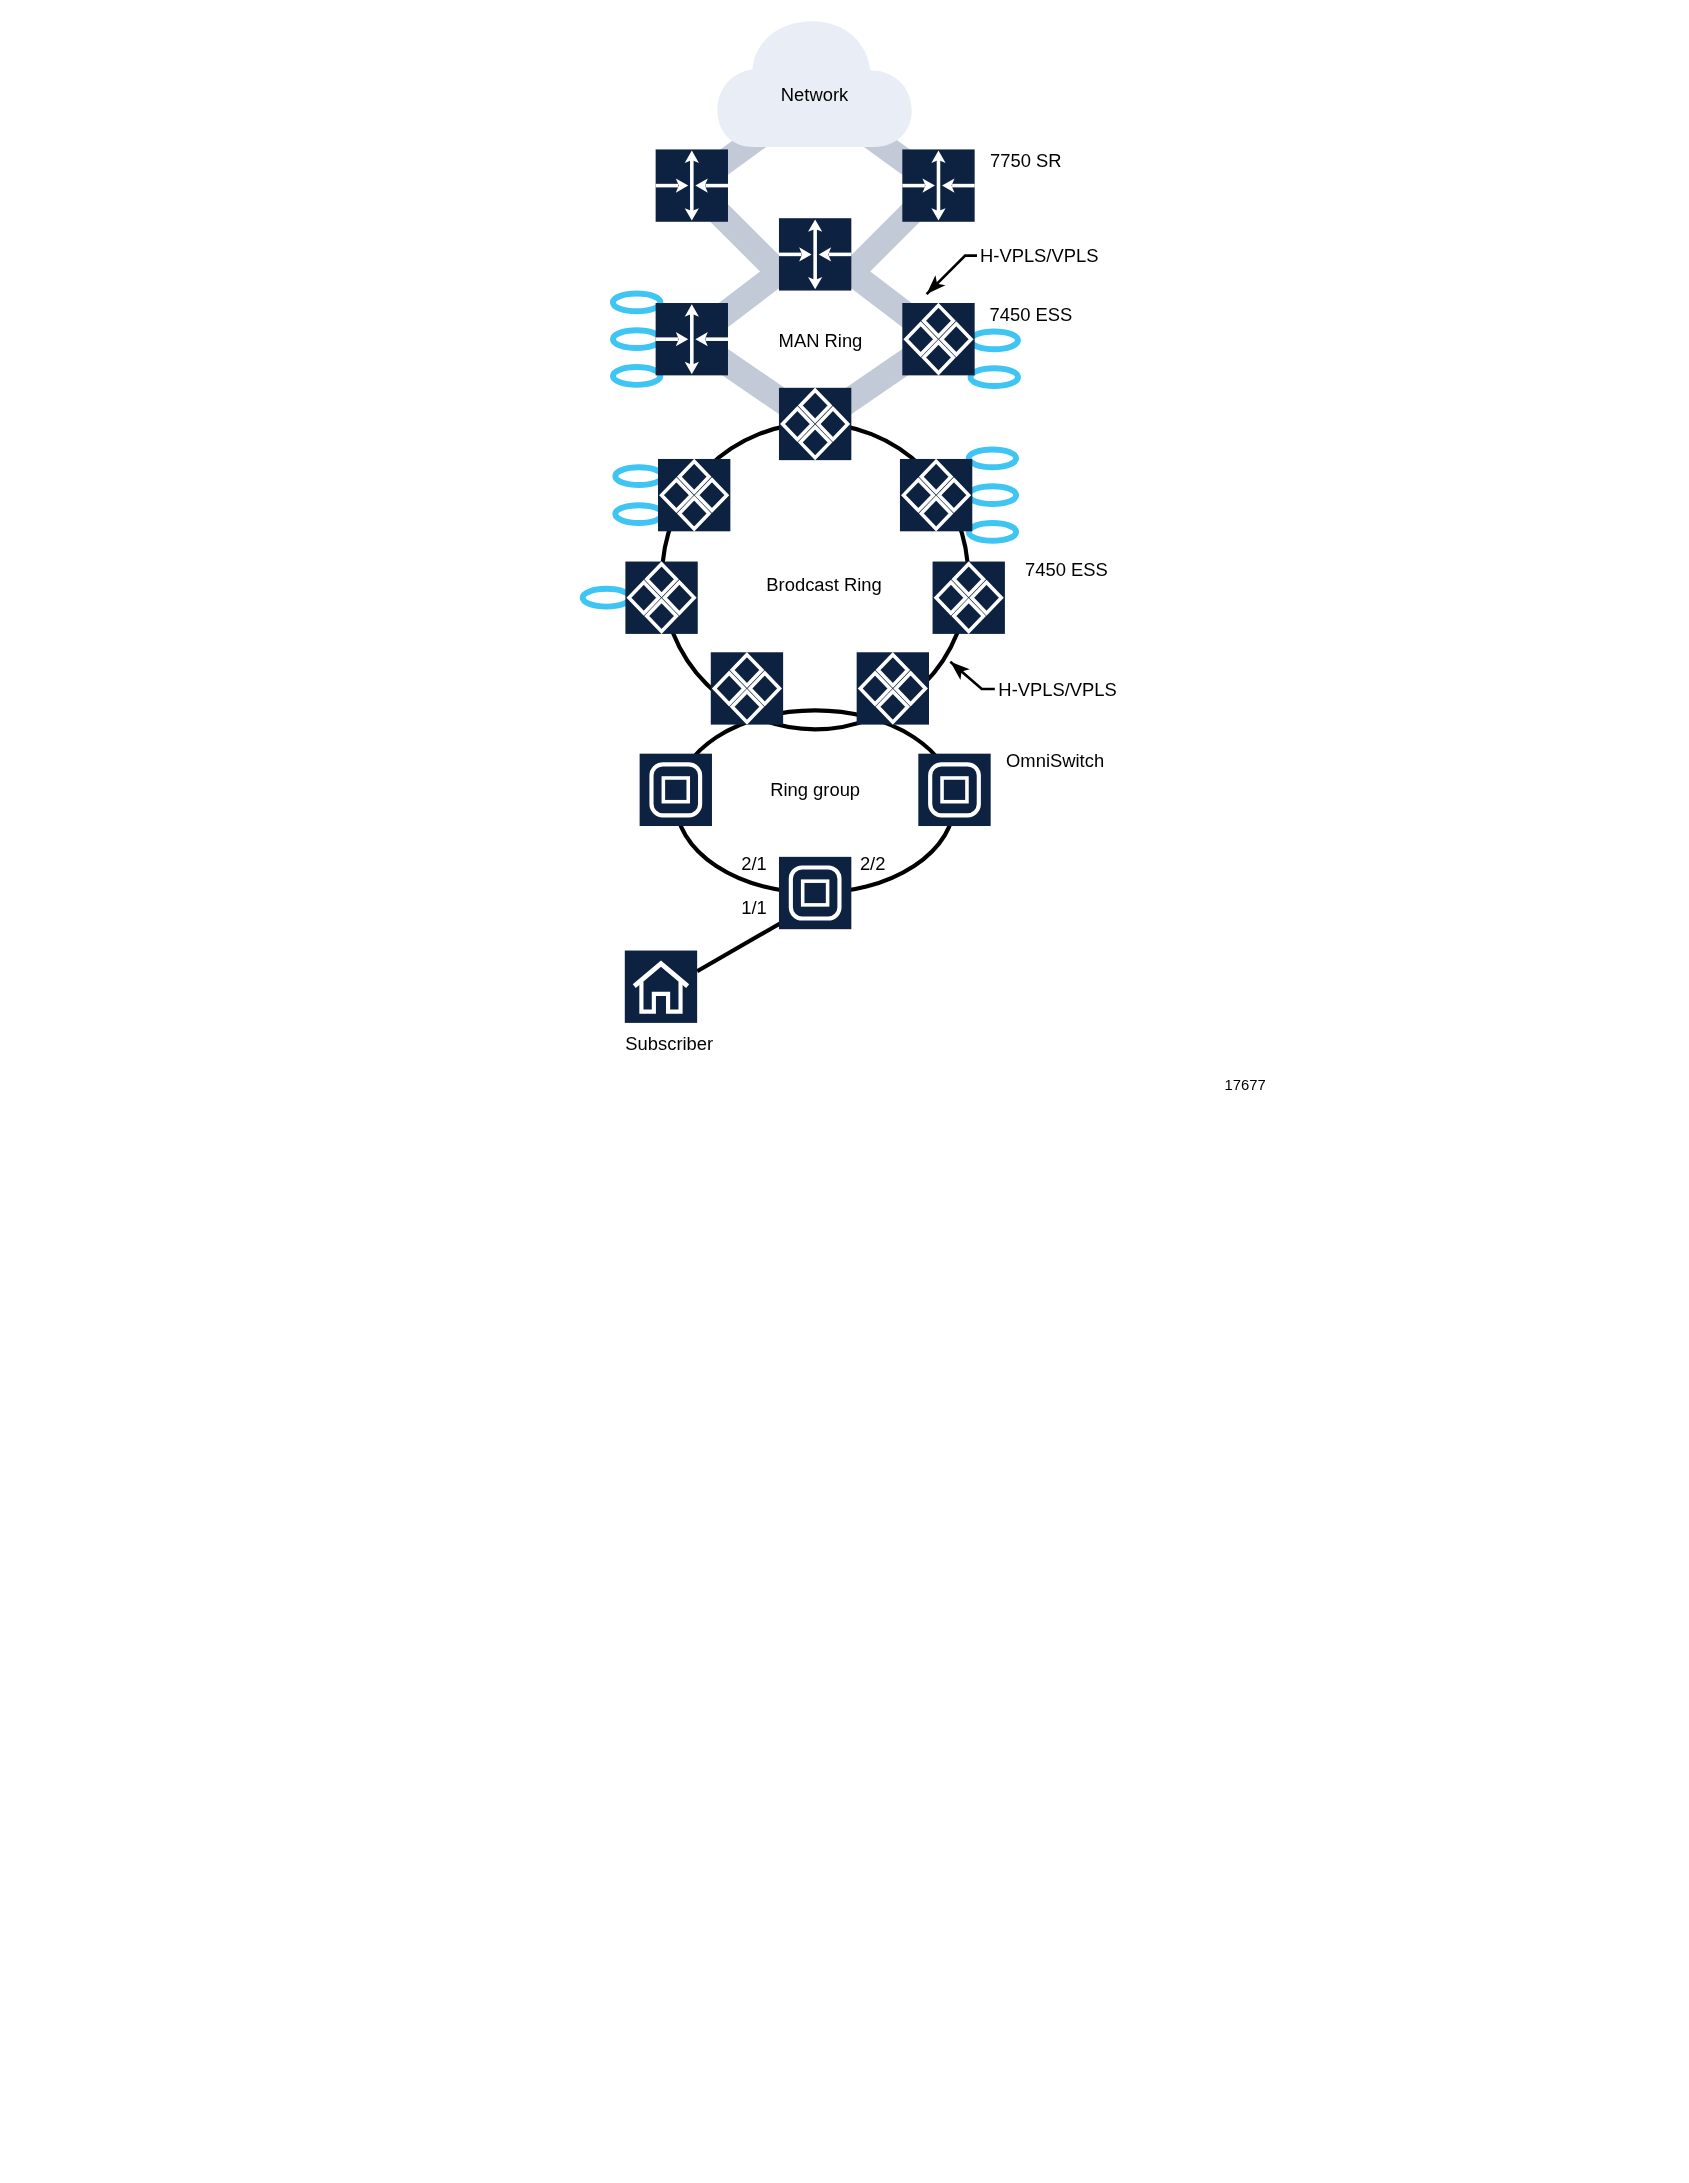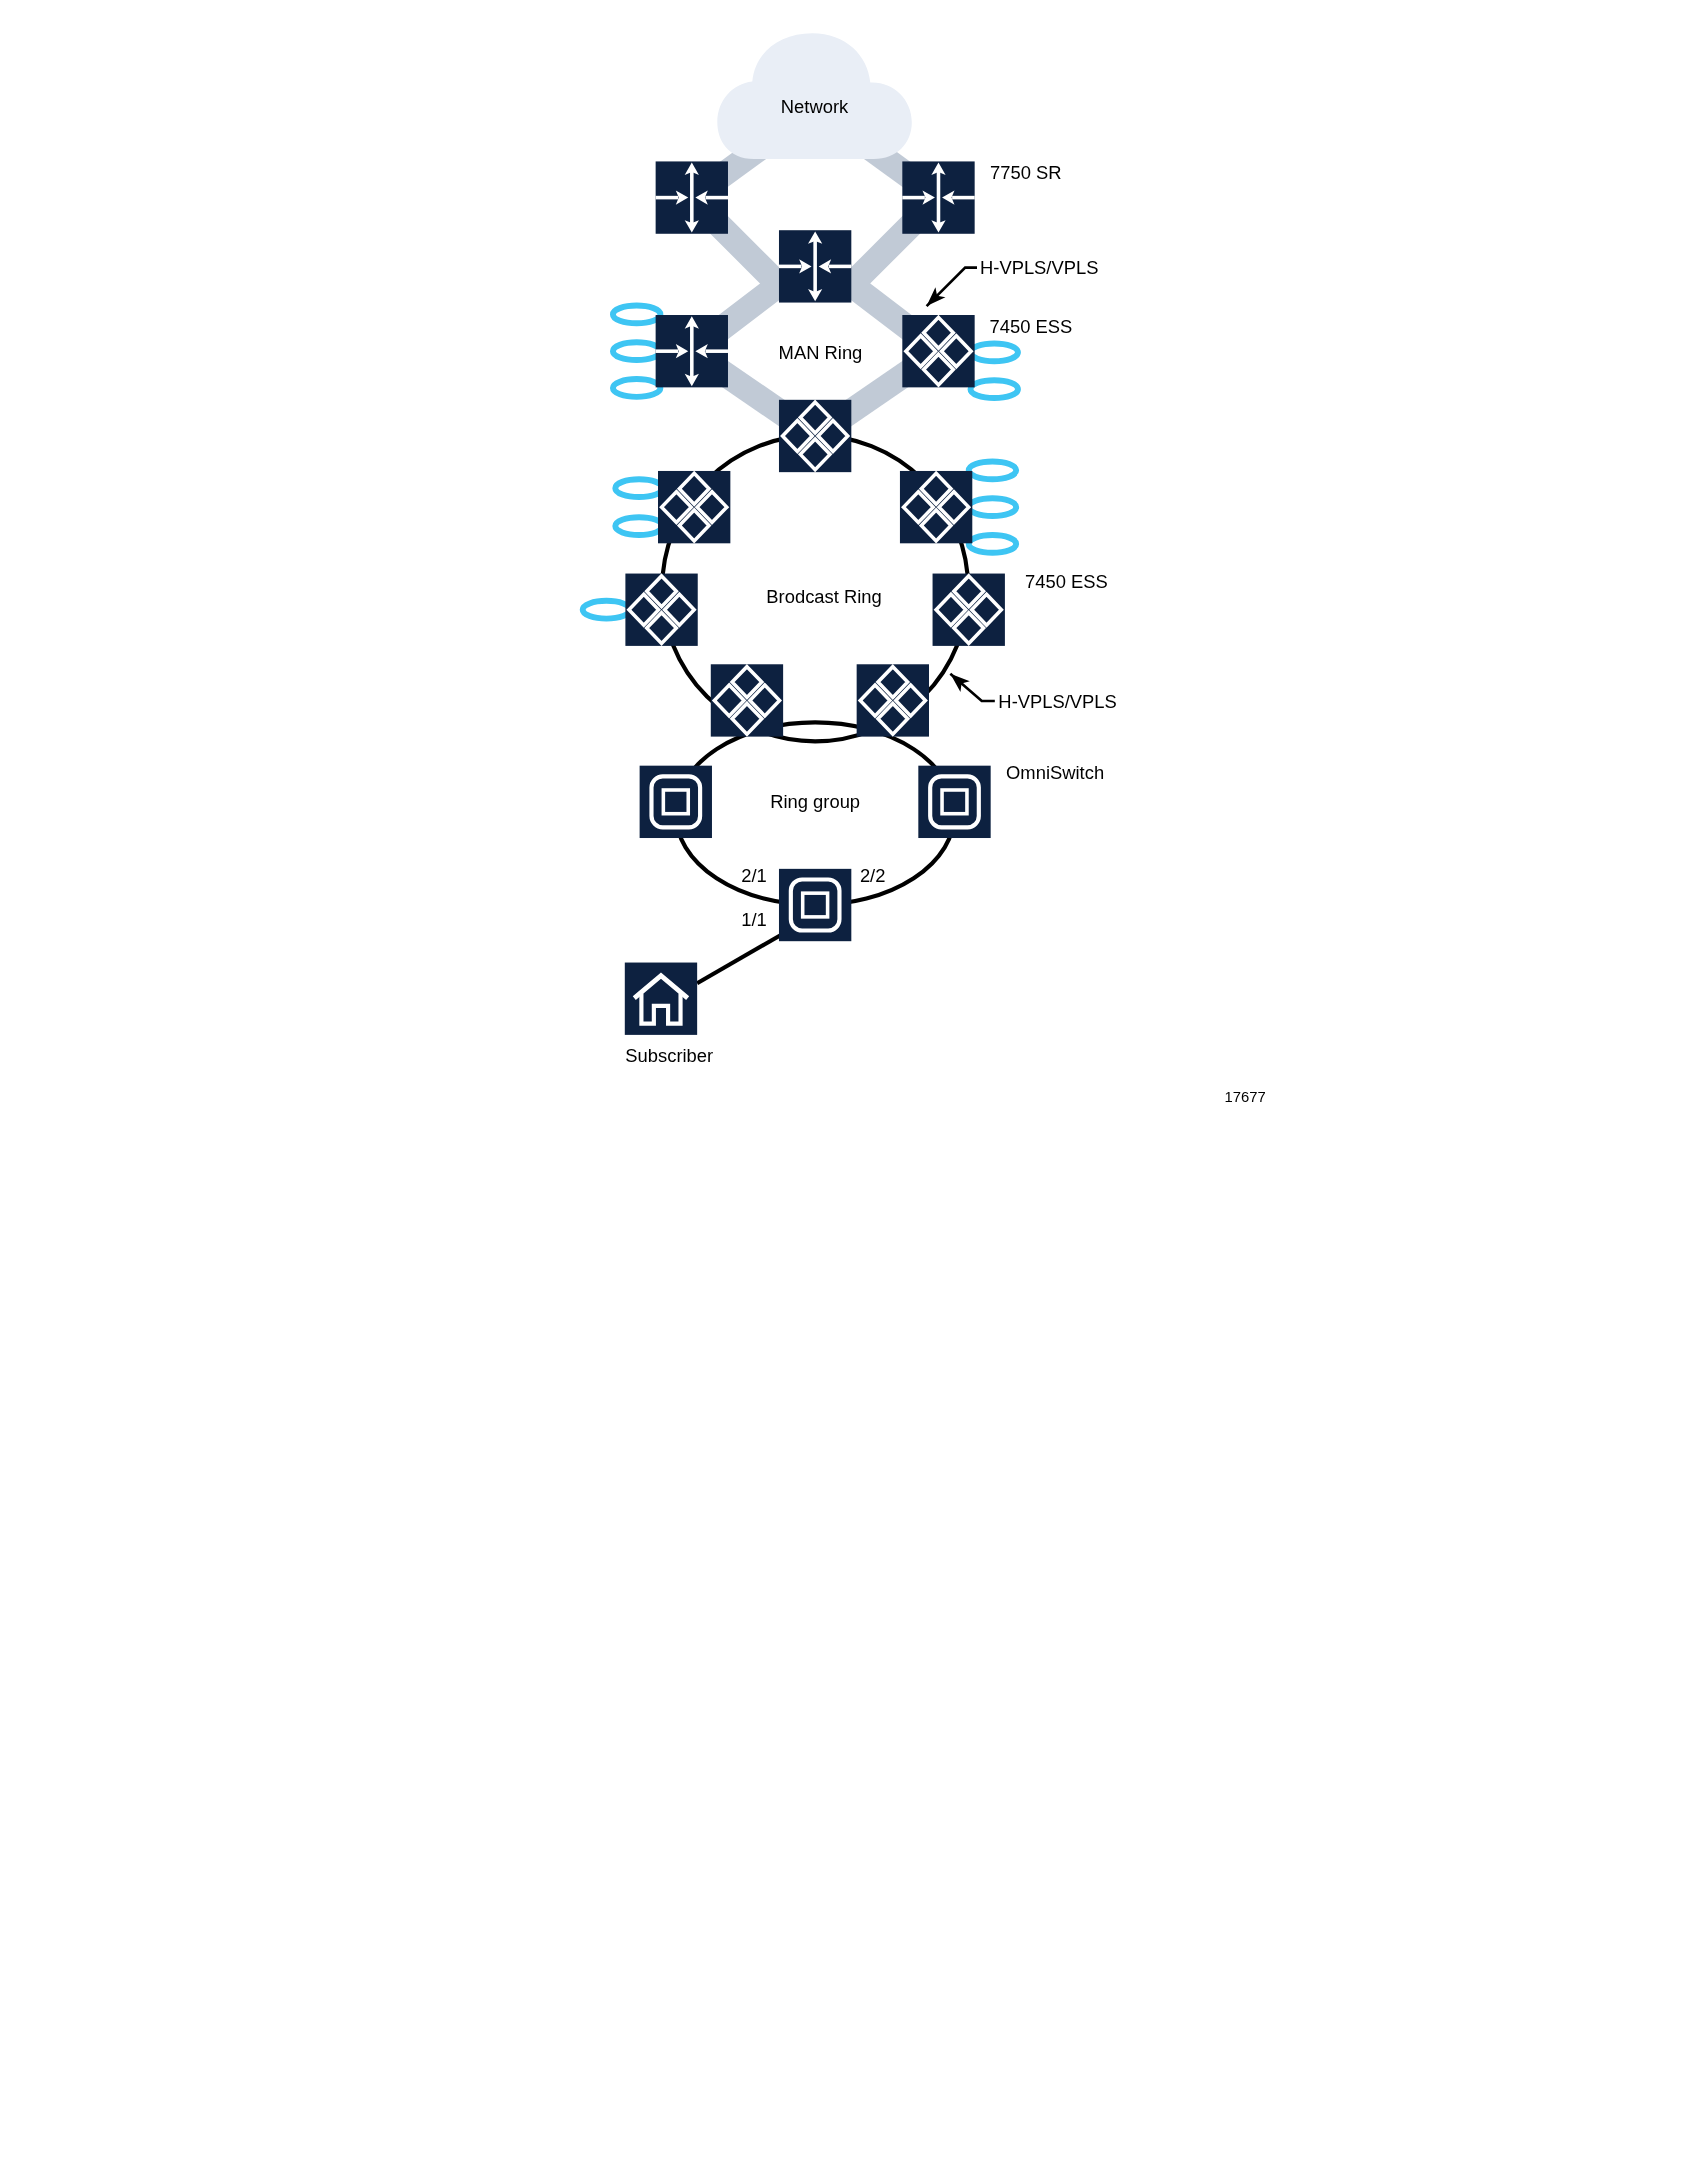--- a/index.html
+++ b/index.html
@@ -1,19 +1,19 @@
 <!DOCTYPE html>
 <html style="--navy: #0d2140; --band: #c1cad6; --cloud: #e9eef6; --cyan: #3ec5f3; --line: #000000;font-size:9.5px"><head>
 <meta charset="utf-8">
 <style>
   :root{
     --navy:#0d2140; --band:#c1cad6; --cloud:#e9eef6; --cyan:#3ec5f3; --line:#000000;
   }
   html,body{margin:0;padding:0;background:#ffffff;}
-  .stage{width:100%;max-width:845px;margin:12px auto;}
+  .stage{width:100%;max-width:845px;margin:0 auto;}
   svg{display:block;width:100%;height:auto;}
   .sq{fill:var(--navy);}
   .band{fill:none;stroke:var(--band);stroke-width:42;stroke-linejoin:miter;stroke-miterlimit:10;}
   .ringline{fill:none;stroke:var(--line);stroke-width:7;}
   .connector{stroke:var(--line);stroke-width:7;}
   .ann{fill:none;stroke:var(--line);stroke-width:4.5;}
   .cring{fill:none;stroke:var(--cyan);stroke-width:10;}
   .cloud{fill:var(--cloud);}
   .lbl{font-family:"Liberation Sans","DejaVu Sans",sans-serif;font-size:31px;fill:#000;}
   .lbl.small{font-size:25px;}

